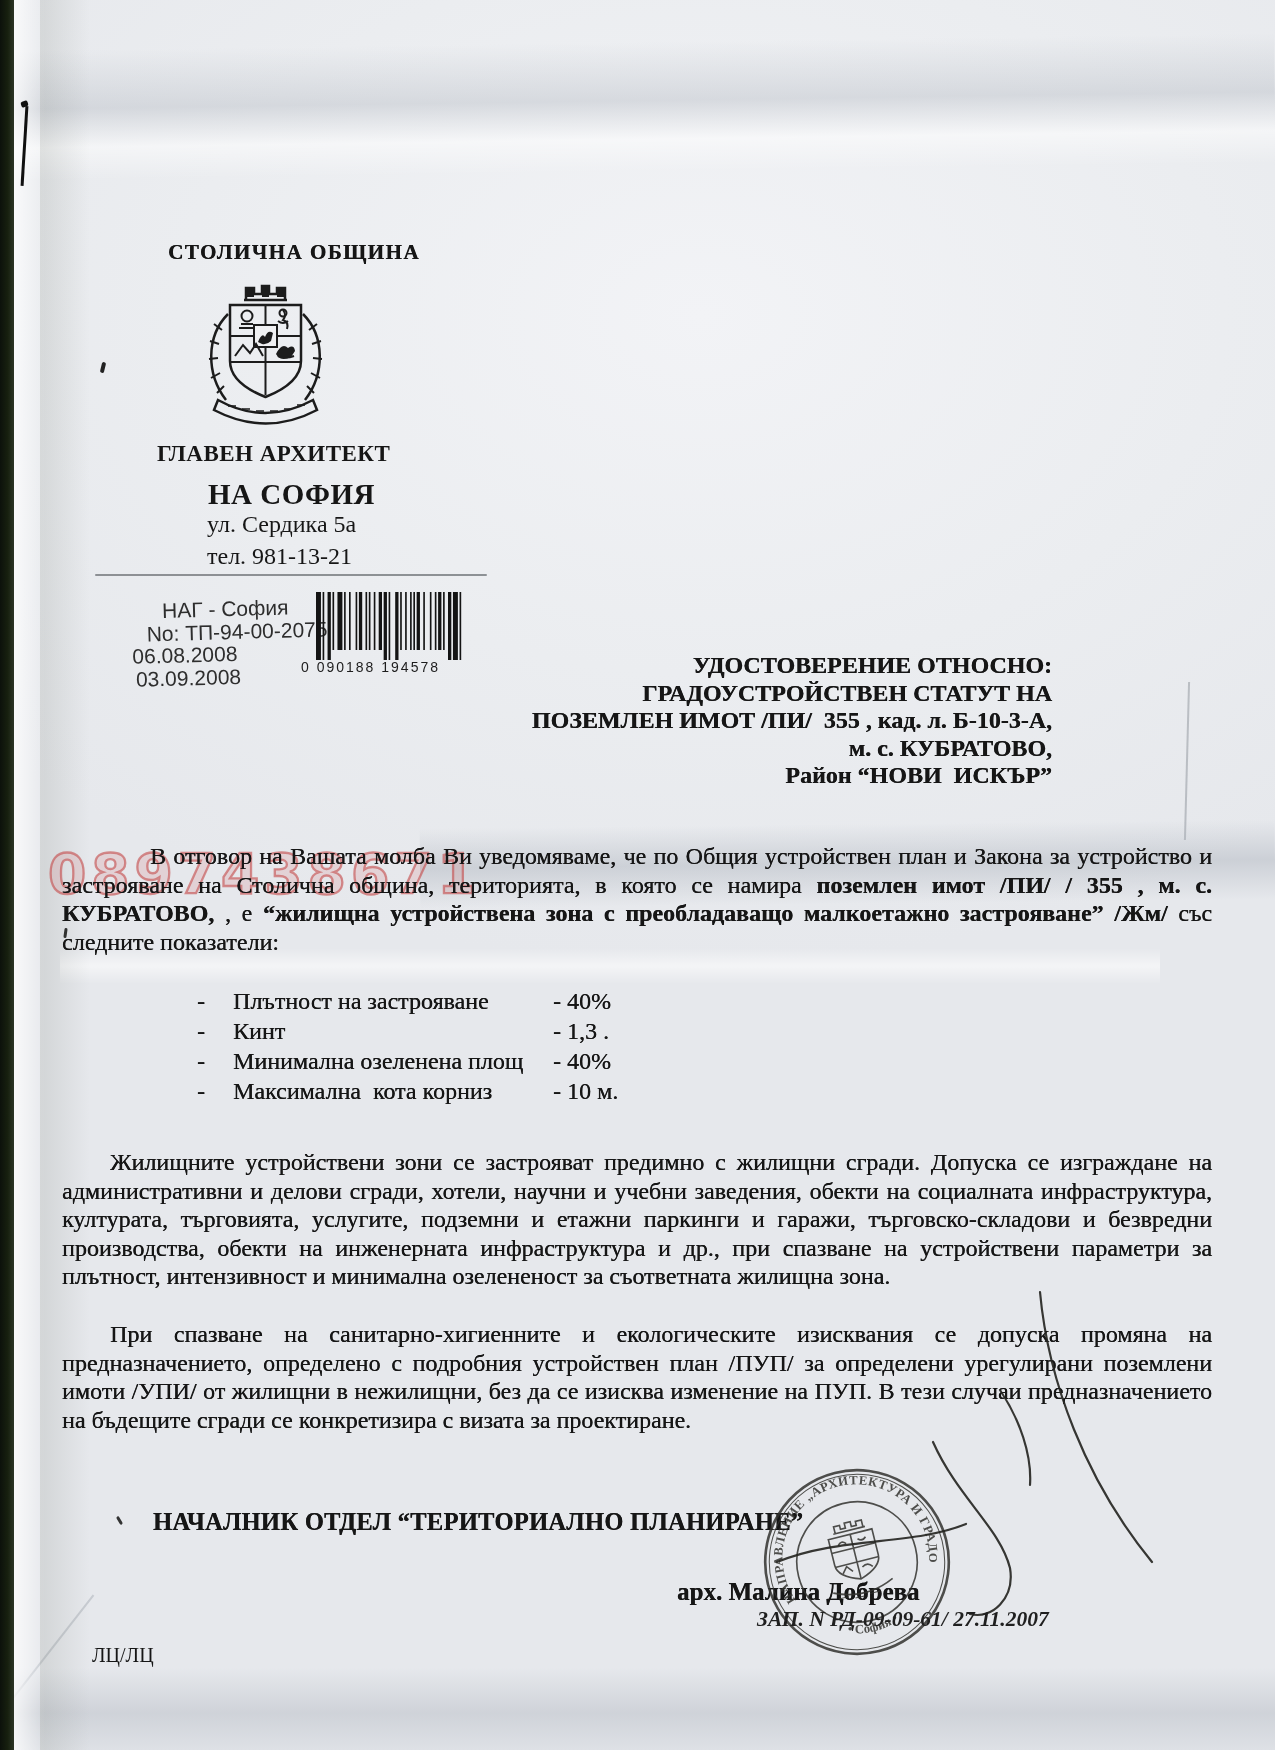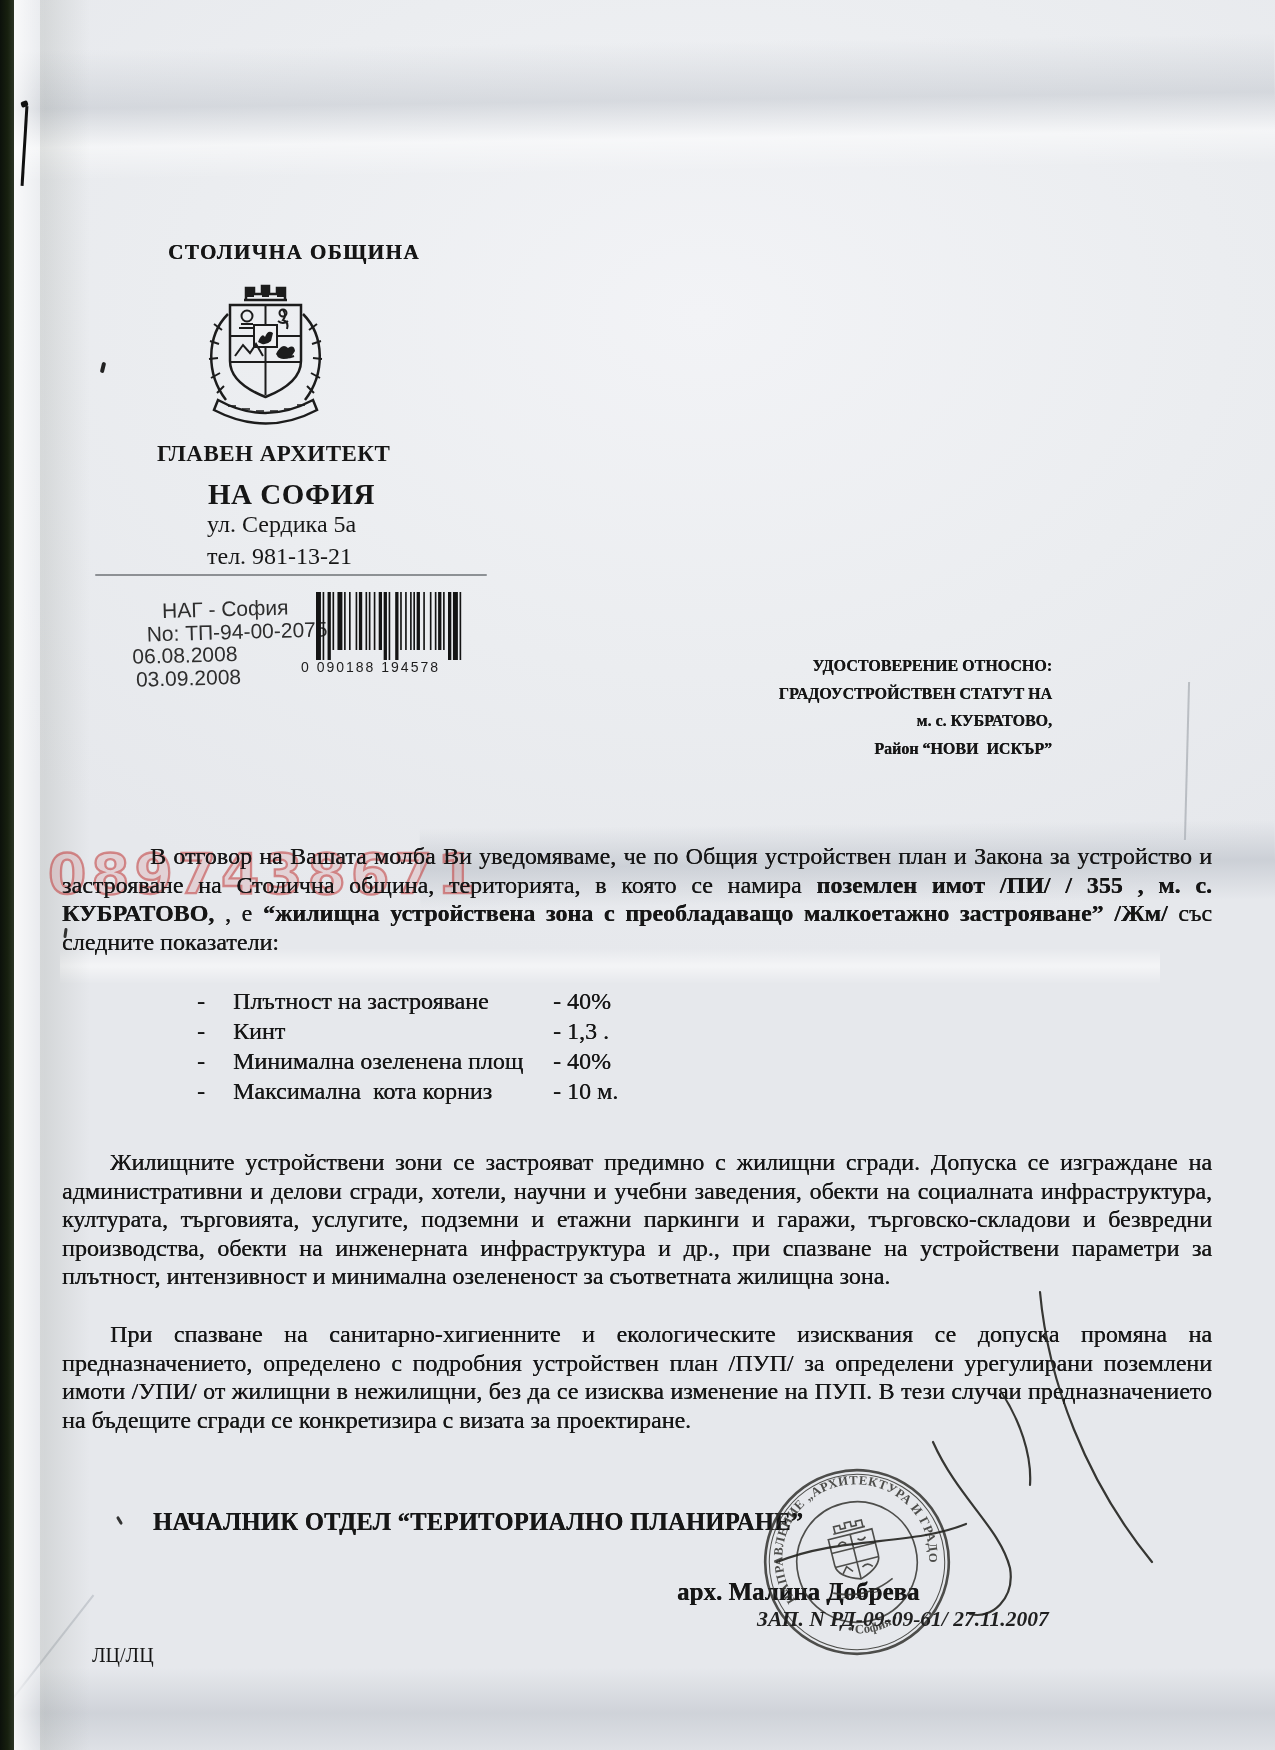--- a/index.html
+++ b/index.html
@@ -54,21 +54,21 @@
   .st1{margin-left:43px;}
   .st2{margin-left:27px;margin-top:0px;}
   .st3{margin-left:12px;}
   .st4{margin-left:15px;}
   .barcode{left:312px;top:588px;}
   .barcode-digits{left:301px;top:659px;width:170px;font-family:"Liberation Sans",sans-serif;
     font-size:14px;letter-spacing:2px;color:#1d1d1d;white-space:pre;}
 
   
   .title-block{left:520px;top:652px;width:532px;text-align:right;font-weight:700;
-    font-size:16px;line-height:27.5px;text-shadow:.3px .2px 0 currentColor;}
+    font-size:24px;line-height:27.5px;text-shadow:.3px .2px 0 currentColor;}
   .title-block div{white-space:pre;}
 
   
   .bodytext{left:62px;width:1150px;font-size:24px;line-height:28.6px;text-align:justify;
     text-shadow:.3px .15px 0 currentColor;z-index:2;}
   .p1{top:842px;text-indent:88px;}
   .p2{top:1148px;text-indent:48px;}
   .p3{top:1320px;text-indent:48px;}
   .bold{font-weight:700;}
 
@@ -187,20 +187,21 @@
         <rect x="136.00" y="4" width="3.30" height="68"></rect>
         <rect x="140.95" y="4" width="4.95" height="68"></rect>
         <rect x="147.55" y="4" width="1.65" height="68"></rect>
       </g>
   </svg>
   <div class="abs barcode-digits">0 090188 194578</div>
 
   <div class="abs title-block">
     <div>УДОСТОВЕРЕНИЕ ОТНОСНО:</div>
     <div>ГРАДОУСТРОЙСТВЕН СТАТУТ НА</div>
+    <div>ПОЗЕМЛЕН ИМОТ /ПИ/  355 , кад. л. Б-10-3-А,</div>
     <div>м. с. КУБРАТОВО,</div>
     <div>Район “НОВИ  ИСКЪР”</div>
   </div>
 
   <div class="abs watermark">0897438671</div>
 
   <div class="abs bodytext p1"><span>В отговор на Вашата молба Ви уведомяваме, че по Общия устройствен план и Закона за устройство и застрояване на Столична община, територията, в която се намира </span><span class="bold">поземлен имот /ПИ/ / 355 ,  м. с. КУБРАТОВО,</span><span> , е </span><span class="bold">“жилищна устройствена зона с преобладаващо малкоетажно застрояване” /Жм/</span><span> със следните показатели:</span></div>
 
   <div class="abs indicators">
     <div class="ind-row">

